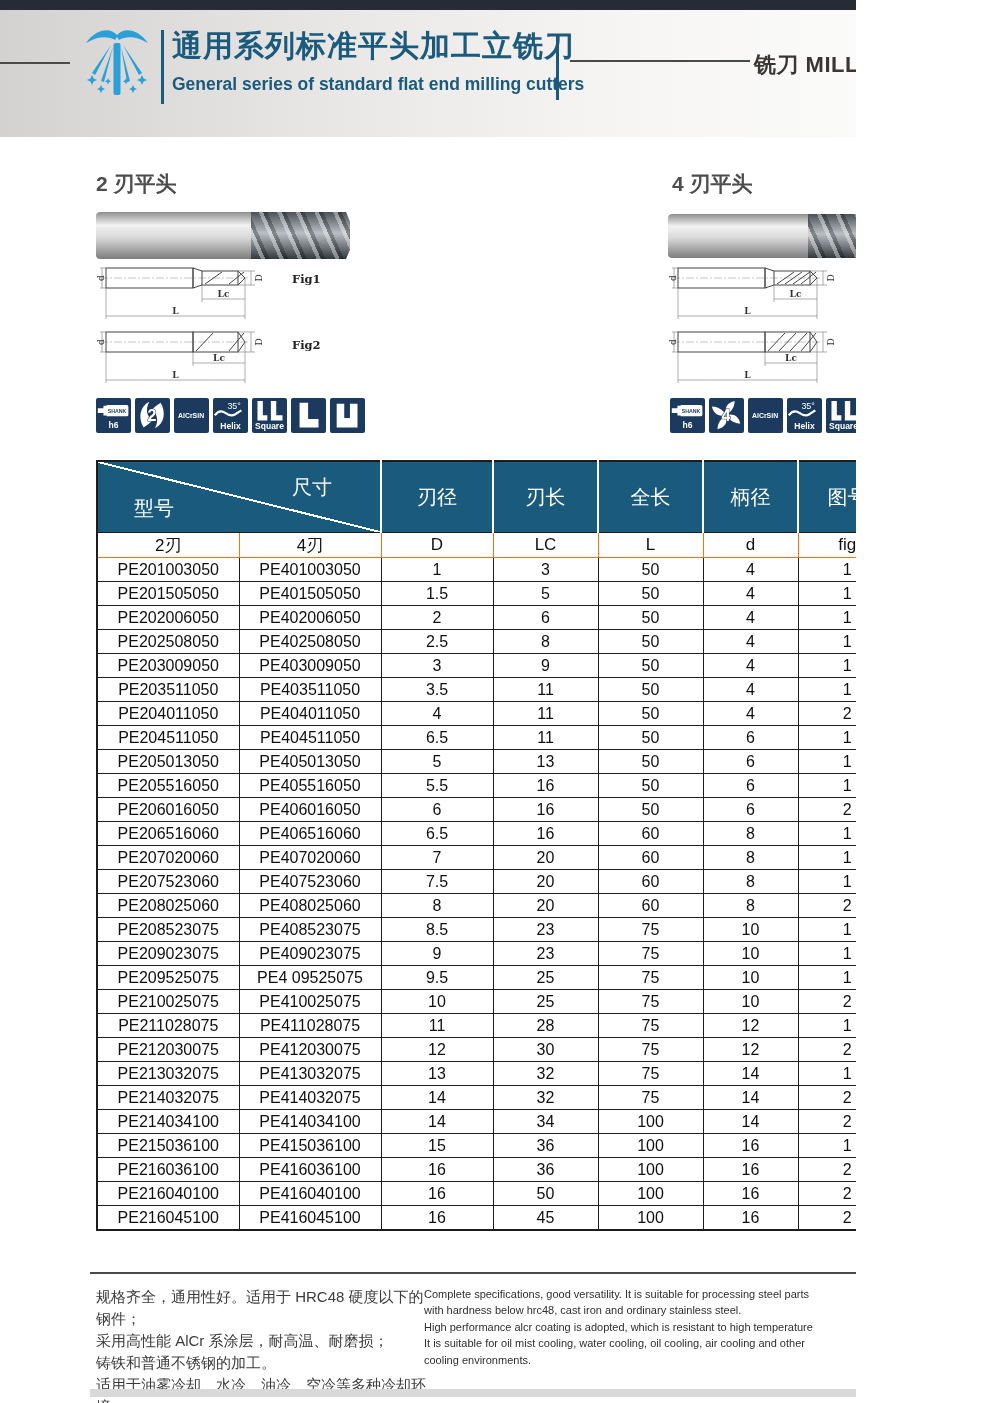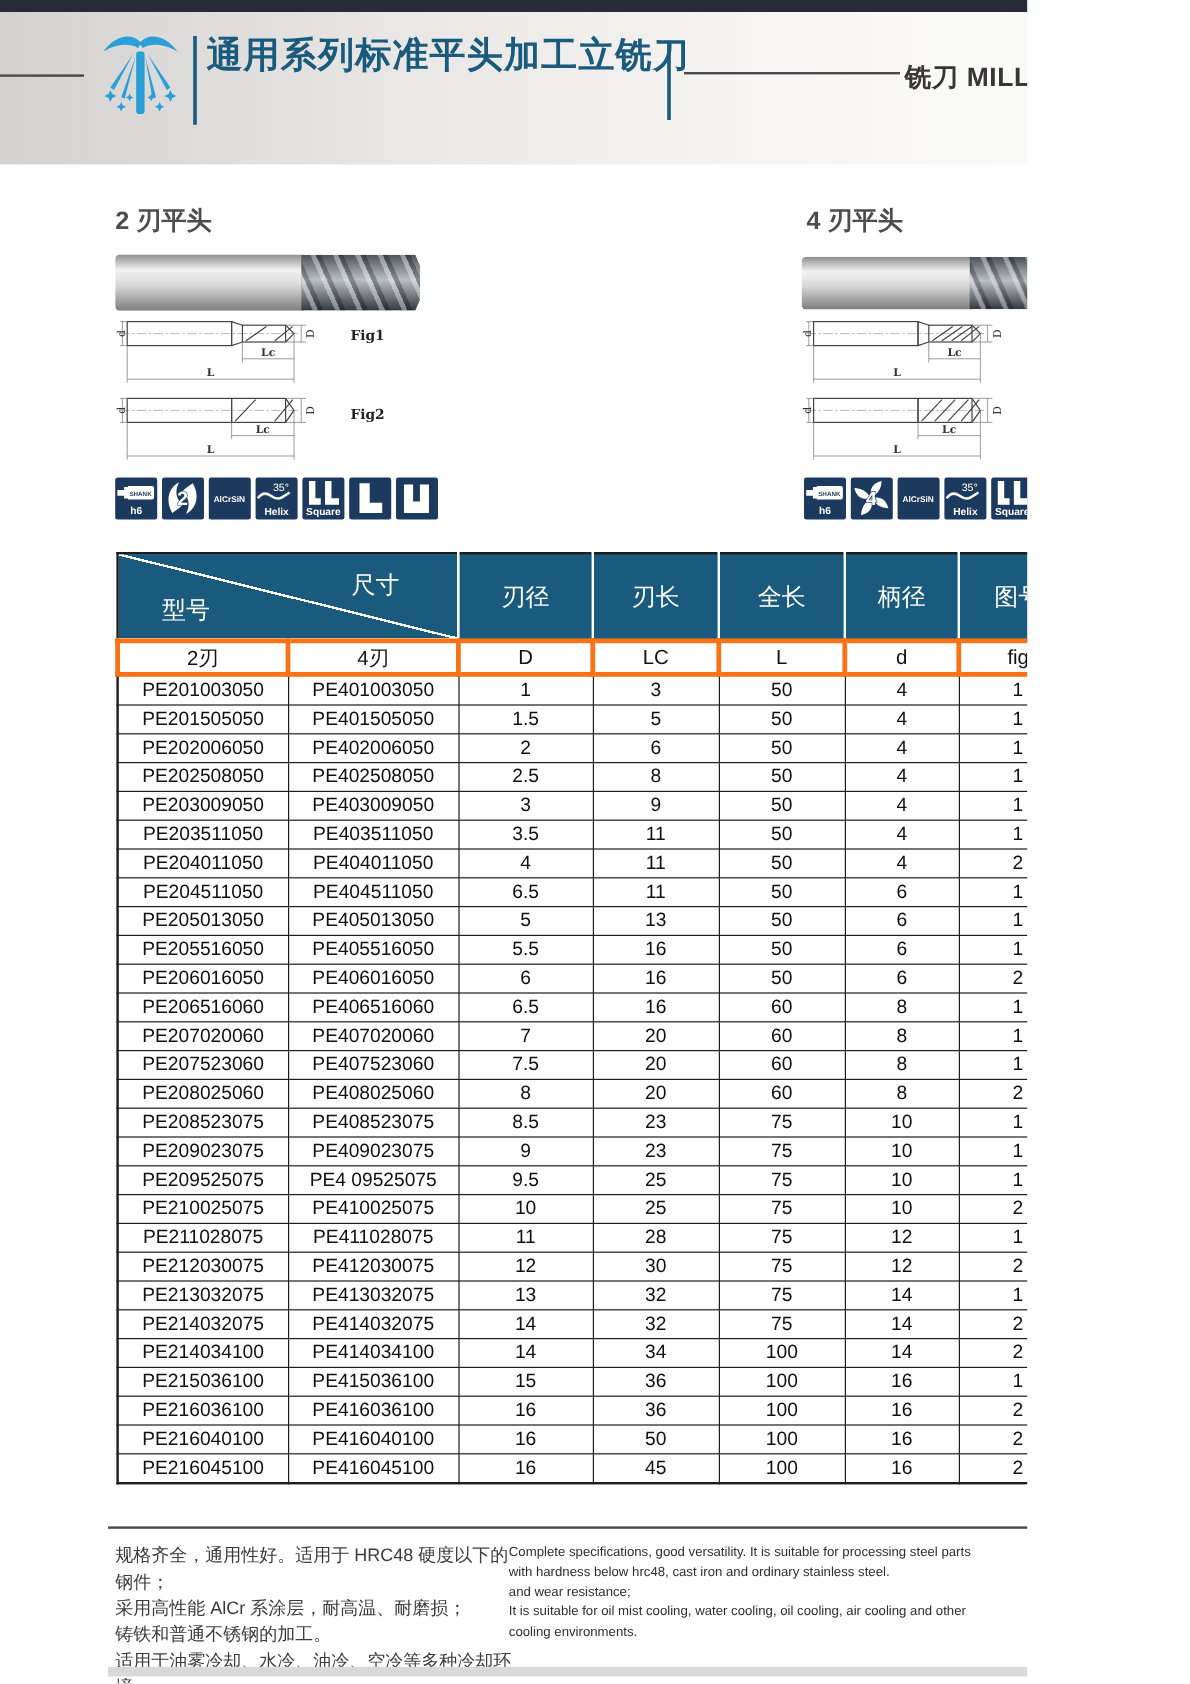--- a/index.html
+++ b/index.html
@@ -49,21 +49,21 @@
   table.spec{border-collapse:collapse;table-layout:fixed;width:800px;border:2px solid #1d1d1d;}
   .spec th,.spec td{padding:0;text-align:center;vertical-align:middle;}
   .spec tr.h1 th{background:#1a5a7c;color:#fff;font-size:20px;font-weight:500;height:70px;
                  border-bottom:1px solid #1d1d1d;}
   .spec tr.h1 th + th{border-left:2px solid #fff;}
   .spec tr.h1 th.diag{position:relative;}
   .diagline{position:absolute;inset:0;
      background:linear-gradient(to top right,transparent calc(50% - 1px),#fff calc(50% - 1px) calc(50% + 1px),transparent calc(50% + 1px));}
   .lblA{position:absolute;left:36px;bottom:10px;}
   .lblB{position:absolute;right:48px;top:12px;}
-  .spec tr.h2 th{background:#fff;color:#111;font-size:17px;font-weight:500;height:24px;border:4px solid #f97316;}
+  .spec tr.h2 th{background:#fff;color:#111;font-size:17px;font-weight:500;height:24px;border:1px solid #f97316;}
   .spec tbody td{height:23px;font-size:16px;color:#101010;border:1px solid #1d1d1d;}
 
   
   .footer-rule{position:absolute;left:90px;top:1272px;width:816px;height:2px;background:#4a4a4a;}
   .footer-zh{position:absolute;left:96px;top:1286px;width:330px;font-size:15px;line-height:22px;color:#3b3b3b;}
   .footer-en{position:absolute;left:424px;top:1286px;width:486px;font-size:11px;line-height:16.4px;color:#2e2e2e;}
   .bottom-bar{position:absolute;left:90px;top:1389px;width:816px;height:8px;background:#d9d9d9;}
 </style>
 </head>
 <body>
@@ -87,20 +87,21 @@
           <path d="M24 55l1 2.2 2.2 1-2.2 1-1 2.2-1-2.2-2.2-1 2.2-1Z"></path>
           <path d="M58 52l1.6 3.4L63 57l-3.4 1.6L58 62l-1.6-3.4L53 57l3.4-1.6Z"></path>
           <path d="M49 62l1.3 2.7L53 66l-2.7 1.3L49 70l-1.3-2.7L45 66l2.7-1.3Z"></path>
           <path d="M42 55l1 2.2 2.2 1-2.2 1-1 2.2-1-2.2-2.2-1 2.2-1Z"></path>
         </g>
       </svg>
     </span>
     <div class="tdiv" style="left:161px;top:20px;height:74px;"></div>
     <h1 class="title-zh">通用系列标准平头加工立铣刀</h1>
     <div class="tdiv" style="left:556px;top:24px;height:66px;"></div>
+    <div class="title-en">General series of standard flat end milling cutters</div>
     <div class="hrule" style="left:570px;top:50px;width:180px;"></div>
     <div class="cat-label">铣刀 MILLING CUTTER</div>
     <div class="hrule" style="left:917px;top:50px;width:75px;"></div>
   </div>
 
   <div class="section-title" style="left:96px;top:170px;">2 刃平头</div>
   <div class="section-title" style="left:672px;top:170px;">4 刃平头</div>
 
   <div class="photo" style="left:96px;top:212px;width:254px;height:47px;">
     <div class="shank"></div>
@@ -671,19 +672,19 @@
   <div class="footer-rule"></div>
   <div class="footer-zh">
       <div>规格齐全，通用性好。适用于 HRC48 硬度以下的钢件；</div>
       <div>采用高性能 AlCr 系涂层，耐高温、耐磨损；</div>
       <div>铸铁和普通不锈钢的加工。</div>
       <div>适用于油雾冷却、水冷、油冷、空冷等多种冷却环境。</div>
     </div>
   <div class="footer-en">
       <div>Complete specifications, good versatility. It is suitable for processing steel parts</div>
       <div> with hardness below hrc48, cast iron and ordinary stainless steel.</div>
-      <div>and wear resistance;</div>
+      <div>High performance alcr coating is adopted, which is resistant to high temperature</div>
       <div>It is suitable for oil mist cooling, water cooling, oil cooling, air cooling and other</div>
       <div>cooling environments.</div>
     </div>
   <div class="bottom-bar"></div>
 
 </div>
 
 </body></html>

